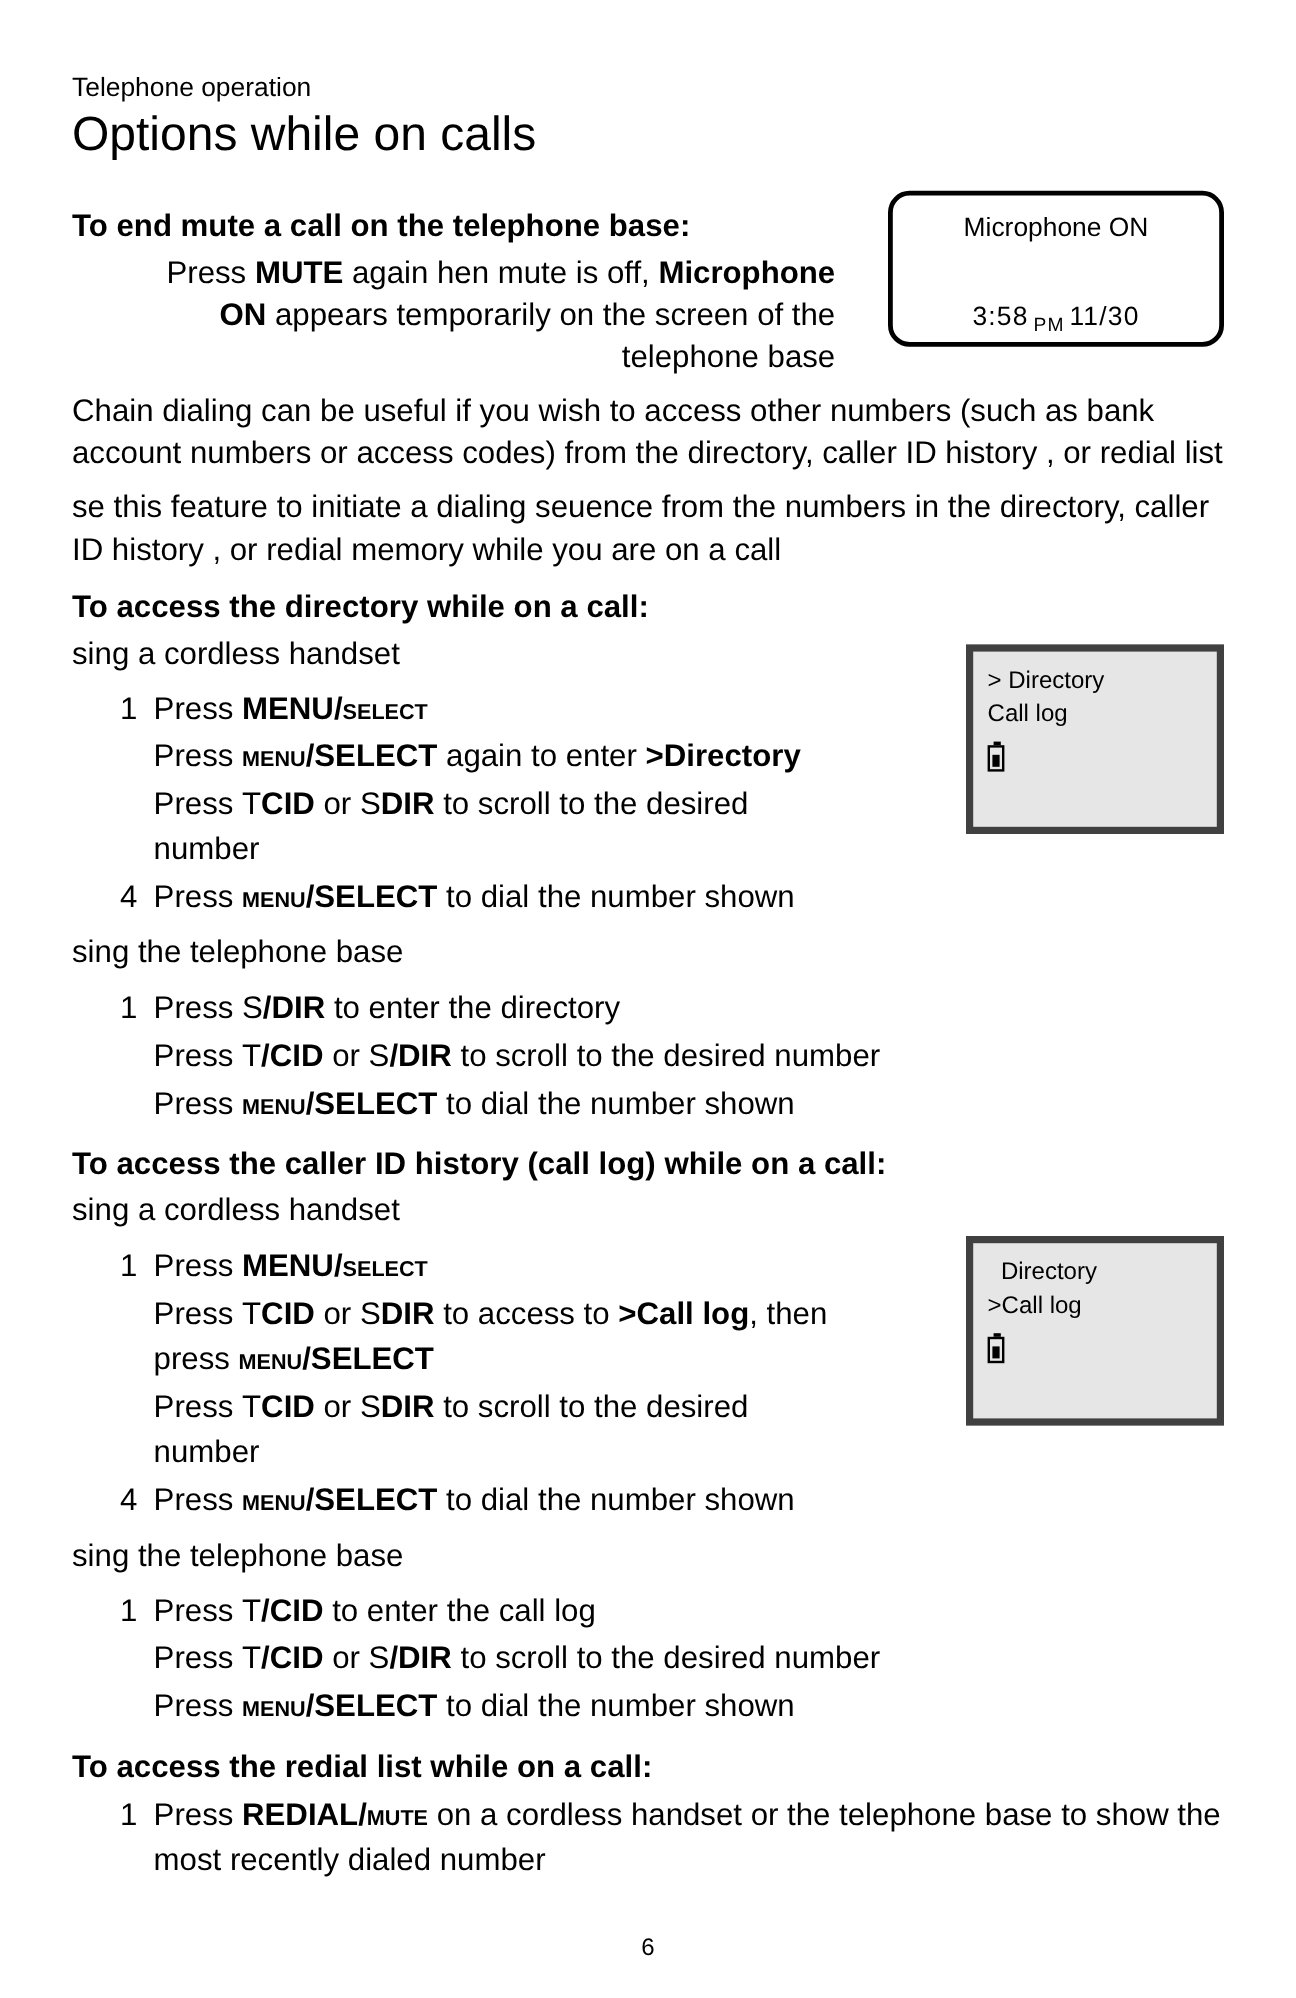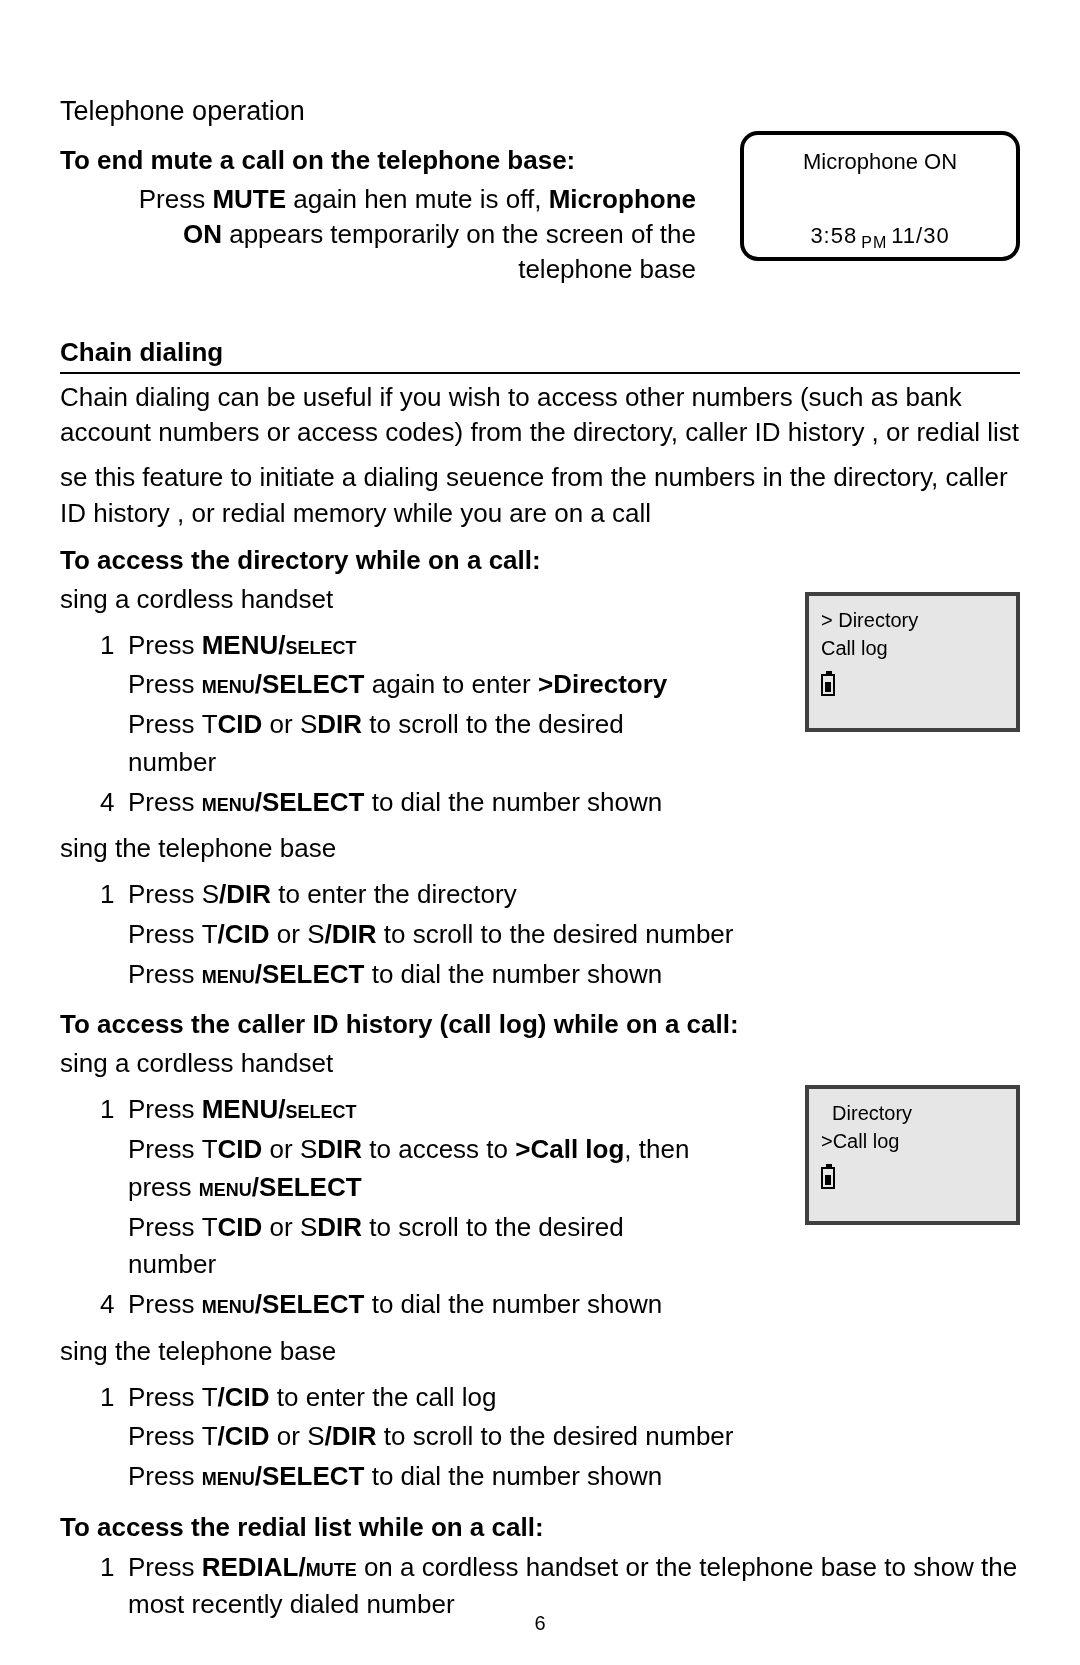--- a/index.html
+++ b/index.html
@@ -1,18 +1,18 @@
 <!DOCTYPE html>
 <html><head>
 <meta charset="utf-8">
 <style>
   * { box-sizing: border-box; margin: 0; padding: 0; }
   html, body { width: 1080px; height: 1665px; background: #fff; font-family: Arial, Helvetica, sans-serif; color: #000; }
   .page { padding: 60px 60px 40px 60px; position: relative; width: 1080px; height: 1665px; }
-  .breadcrumb { font-size: 27px; margin-bottom: 4px; margin-top: 36px; }
+  .breadcrumb { font-size: 22px; margin-bottom: 4px; }
   .title { font-size: 40px; font-weight: 400; margin-bottom: 24px; }
   .section-h { font-size: 26px; font-weight: bold; margin-top: 14px; margin-bottom: 6px; }
   .section-h-lined { border-bottom: 2px solid #000; padding-bottom: 4px; margin-top: 40px; }
   .para { font-size: 26px; line-height: 1.35; margin-bottom: 10px; }
   .indent { padding-left: 40px; text-align: right; }
   .list { padding-left: 40px; }
   .li { font-size: 26px; line-height: 1.45; position: relative; padding-left: 28px; margin-bottom: 2px; }
   .li .num { position: absolute; left: 0; }
   .b { font-weight: bold; }
   .sc { font-variant: all-small-caps; }
@@ -22,22 +22,22 @@
   .screen-base {
     position: absolute; width: 280px; height: 130px;
     border: 4px solid #000; border-radius: 18px;
     padding: 14px 16px 10px 16px;
     font-size: 22px;
   }
   .screen-base .status { text-align: center; margin-top: 48px; font-size: 22px; letter-spacing: 1px; }
   .screen-base .status .pm { font-size: 16px; vertical-align: sub; margin: 0 4px; }
 
   .screen-hs {
-    position: absolute; width: 215px; height: 140px;
-    border: 4px solid #404040; background: #e6e6e6;
+    position: absolute; width: 215px; height: 158px;
+    border: 6px solid #404040; background: #e6e6e6;
     padding: 10px 12px;
     font-size: 20px; line-height: 1.4;
   }
   .battery {
     display: inline-block; width: 14px; height: 22px; border: 2px solid #000; position: relative; margin-top: 12px;
   }
   .battery::before { content:""; position:absolute; top:-5px; left:3px; width:6px; height:3px; background:#000; }
   .battery::after { content:""; position:absolute; left:2px; right:2px; bottom:2px; height:10px; background:#000; }
 
   .two-col { display:flex; gap: 24px; }
@@ -45,39 +45,39 @@
   .two-col .right { width: 300px; }
 
   .pagenum { position:absolute; bottom: 30px; left:0; right:0; text-align:center; font-size:20px; }
 </style>
 </head>
 <body>
 
 <div class="page">
 
   <div class="breadcrumb">Telephone operation</div>
+  <div class="title">Options while on calls</div>
 
   <div class="two-col">
     <div class="left">
       <div class="section-h">To end mute a call on the telephone base:</div>
       <div class="para indent">
         <span>Press </span><span class="b">MUTE</span><span> again hen mute is off,      </span><span class="b">Microphone ON</span><span> appears temporarily on the screen of the telephone base</span>
       </div>
     </div>
     <div class="right" style="position:relative; height:150px;">
       <div class="screen-base" style="top:0; right:0;">
         <div style="text-align:center">Microphone ON</div>
         <div class="status">
           <span>3:58</span><span class="pm">PM</span><span>11/30</span>
         </div>
       </div>
     </div>
   </div>
 
-  <div class="section-h section-h-lined">Chain dialing</div>
   <div class="para">Chain dialing can be useful if you wish to access other numbers (such as bank account  numbers  or access codes) from the directory, caller ID history     , or redial list</div>
   <div class="para">se this feature to initiate a dialing seuence from the numbers in the directory, caller ID history  , or redial memory while you are on a call</div>
 
   <div class="section-h">To access the directory while on a call:</div>
 
   <div class="two-col">
     <div class="left">
       <div class="para">sing a cordless handset</div>
       <div class="list">
         <div class="li">

